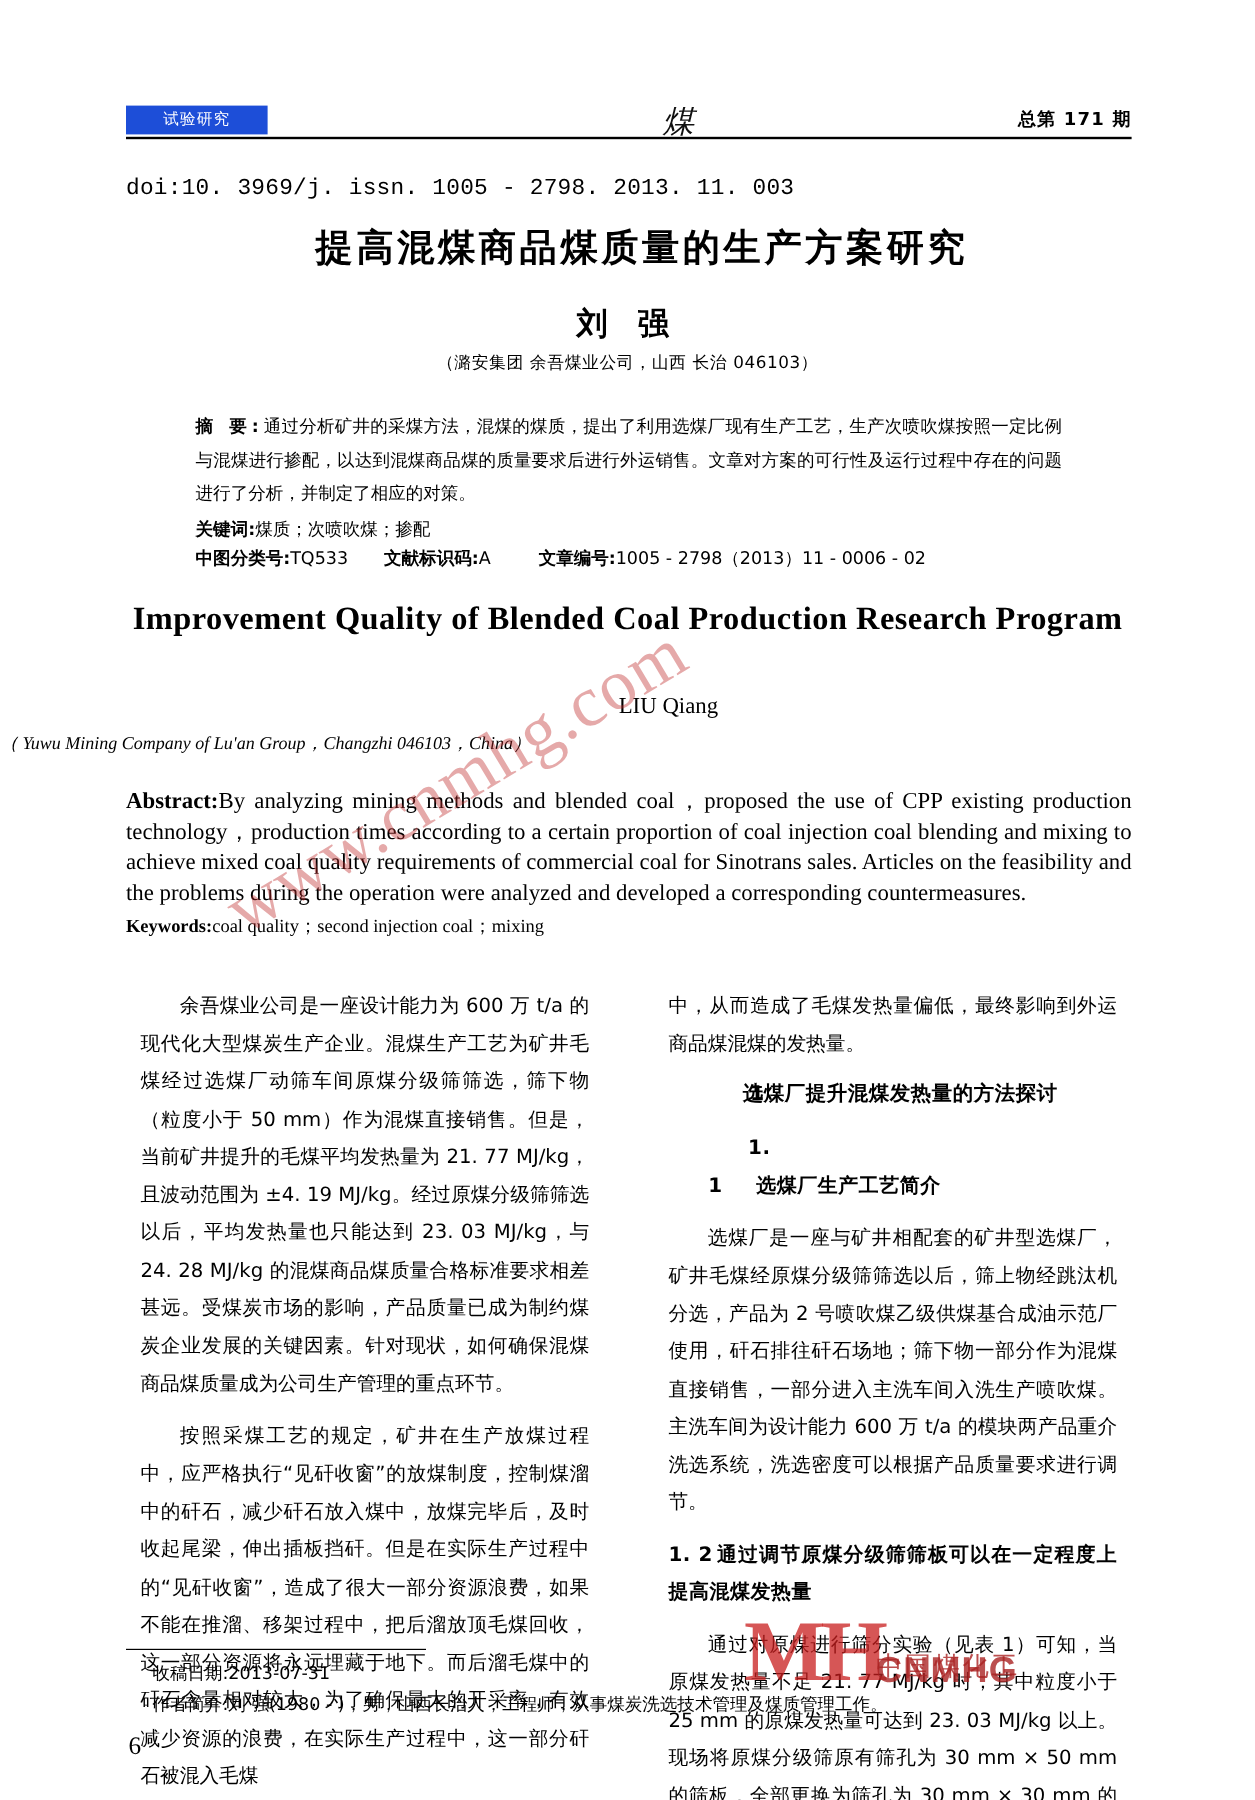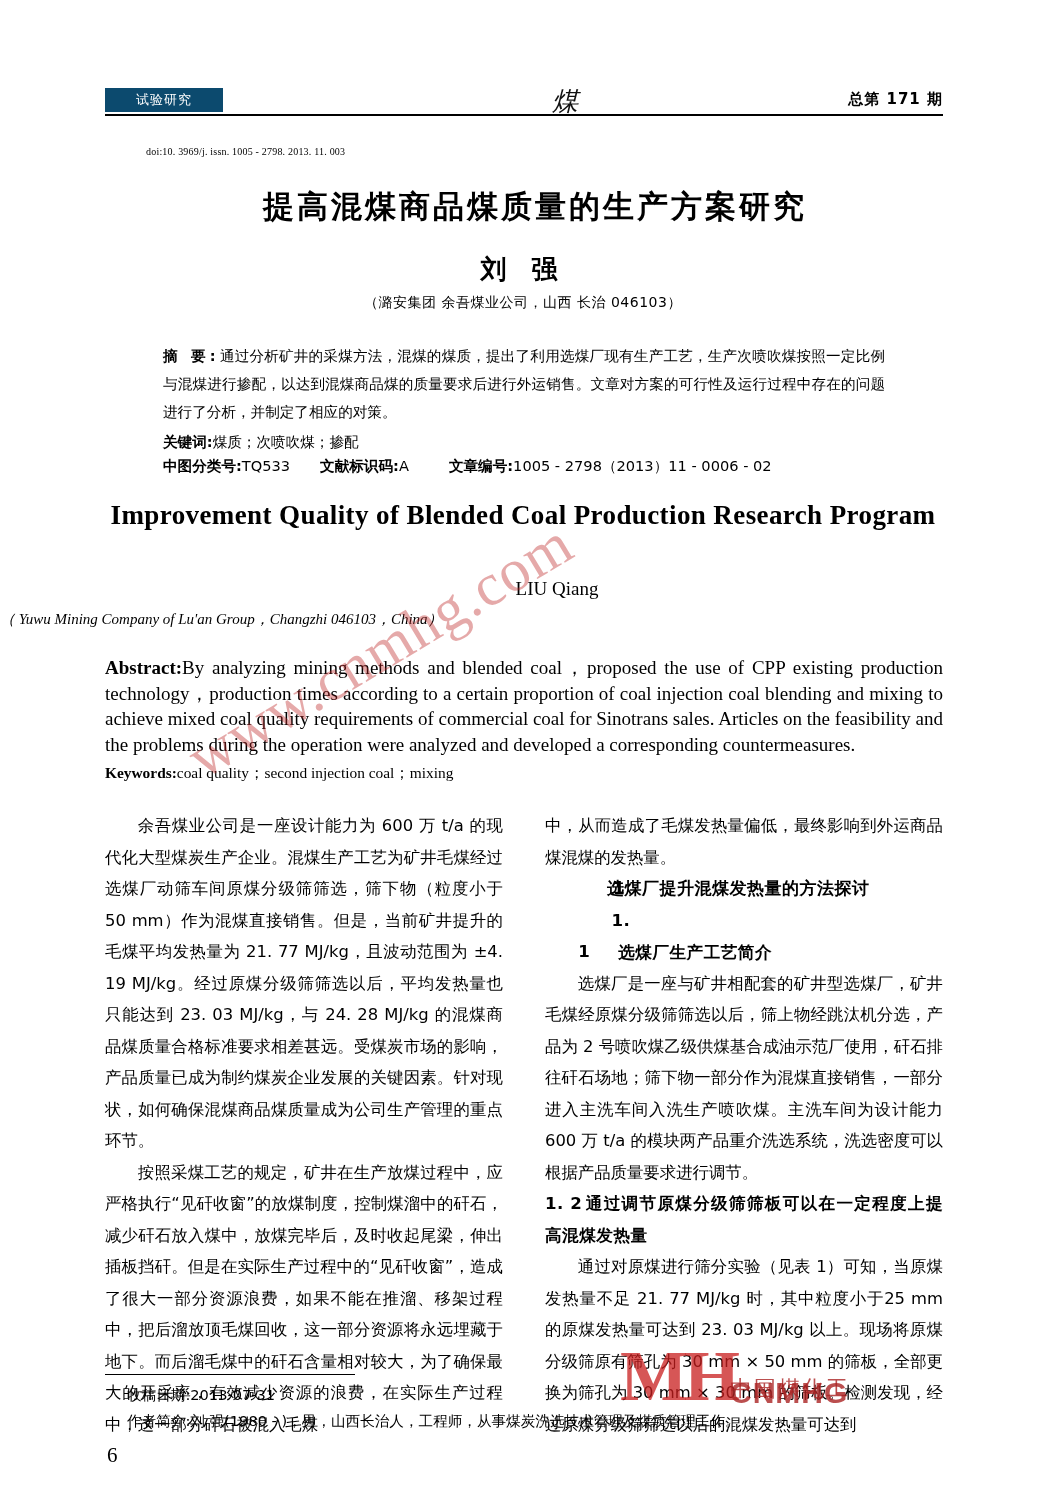--- a/index.html
+++ b/index.html
@@ -32,21 +32,21 @@
     width: 838px;
     height: 2px;
     background: #000;
   }
   .hdr-tag {
     position: absolute;
     left: 0;
     top: 0;
     width: 118px;
     height: 24px;
-    background: #0c4a6e;
+    background: #1d4ed8;
     color: #fff;
     font-family: "DejaVu Sans", sans-serif;
     font-size: 13px;
     letter-spacing: 1px;
     text-align: center;
     line-height: 24px;
   }
   .hdr-journal {
     position: absolute;
     left: 420px;
@@ -65,24 +65,23 @@
     font-family: "DejaVu Sans", sans-serif;
     font-size: 15px;
     font-weight: bold;
     letter-spacing: 1px;
   }
   
   .doi {
     position: absolute;
     left: 105px;
     top: 146px;
-    font-family: Liberation Serif, serif;
-    font-size: 10px;
+    font-family: Liberation Mono, monospace;
+    font-size: 19px;
     letter-spacing: 0.2px;
-    margin-left: 41px;
   }
   
   .cn-title {
     position: absolute;
     left: 0;
     top: 186px;
     width: 1046px;
     text-align: center;
     font-family: "DejaVu Serif", serif;
     font-size: 31px;
@@ -215,21 +214,21 @@
     width: 398px;
     font-family: "DejaVu Sans", sans-serif;
     font-size: 16.4px;
     line-height: 31.5px;
     text-align: justify;
     text-justify: inter-character;
   }
   .col-left { left: 0; }
   .col-right { left: 440px; }
   .col p {
-    margin: 0;
+    margin: 12px;
     text-indent: 2em;
   }
   .sec-h1 {
     margin: 6px 0 0 0;
     font-weight: bold;
     font-size: 17px;
     text-indent: 0;
     letter-spacing: 0.5px;
   }
   .sec-h1 .num { display:inline-block; width: 28px; }

